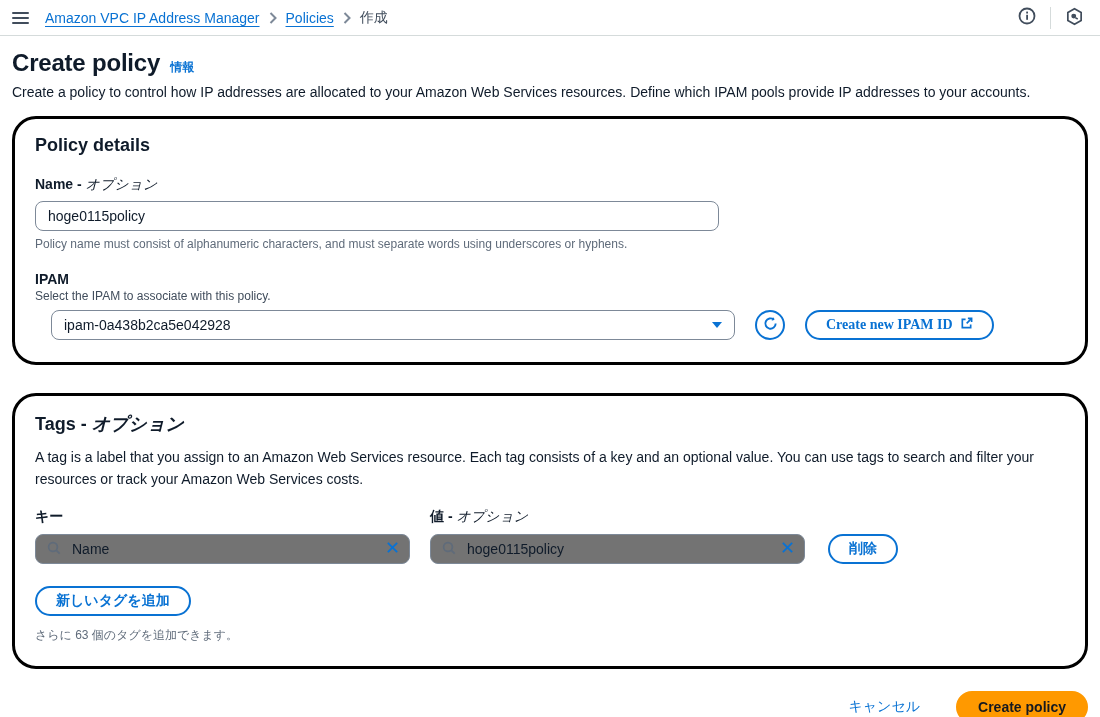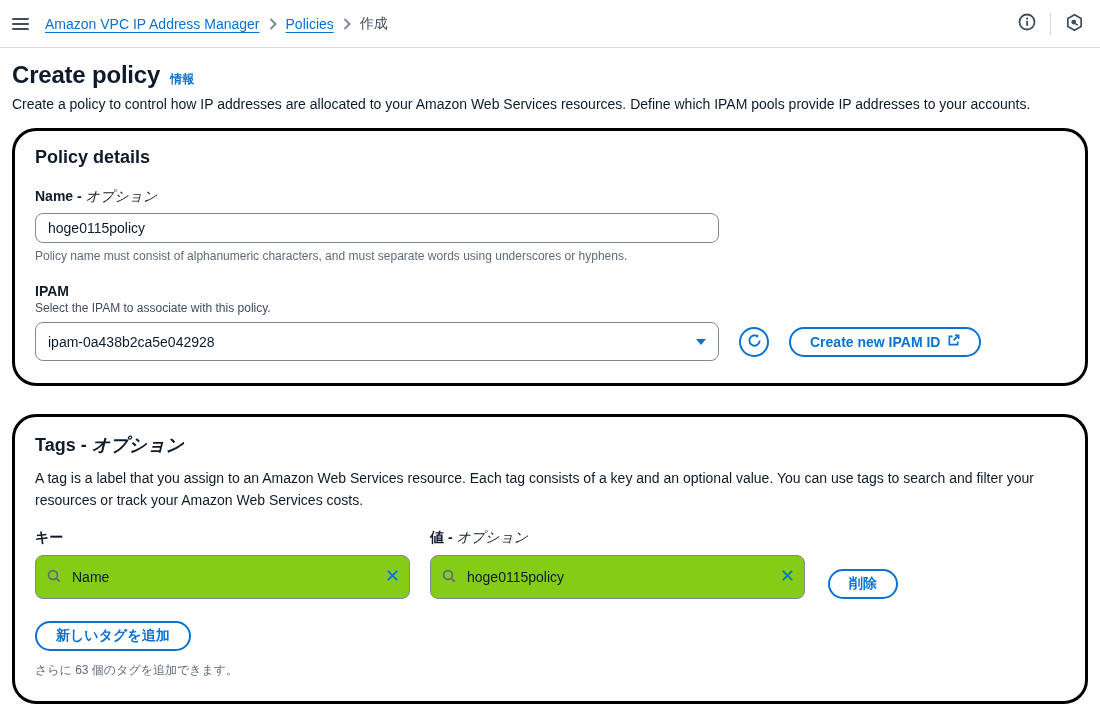--- a/index.html
+++ b/index.html
@@ -5,21 +5,21 @@
   * { box-sizing: border-box; }
   html,body { margin:0; padding:0; }
   body {
     width:1100px; height:717px; overflow:hidden;
     background:#ffffff; color:#0f1b2a;
     font-family:"Liberation Sans", sans-serif; font-size:14px;
   }
 
   
   .topbar {
-    height:48px; display:flex; align-items:center; justify-content:space-between;
+    height:36px; display:flex; align-items:center; justify-content:space-between;
     padding:0 14px 0 12px; border-bottom:1px solid #d5dbdb; background:#fff;
   }
   .topbar-left { display:flex; align-items:center; gap:16px; }
   .hamburger { display:flex; flex-direction:column; gap:3px; cursor:pointer; padding:2px 0; }
   .hamburger span { display:block; width:17px; height:2px; background:#414d5c; border-radius:1px; }
   .breadcrumb { display:flex; align-items:center; gap:9px; }
   .crumb-link { color:#0972d3; text-decoration:underline; text-underline-offset:3px; cursor:pointer; }
   .crumb-sep { color:#7d8998; display:flex; align-items:center; }
   .crumb-current { color:#414d5c; }
   .topbar-right { display:flex; align-items:center; gap:12px; }
@@ -52,44 +52,44 @@
   .text-input {
     width:684px; height:30px; border:1px solid #7d8998; border-radius:8px;
     padding:0 12px; font-size:14px; color:#0f1b2a; background:#fff; outline:none;
     font-family:"Liberation Sans", sans-serif;
   }
   .constraint { font-size:12px; color:#5f6b7a; margin-top:6px; }
   .field-desc { font-size:12px; color:#414d5c; margin:0 0 7px; }
 
   .select-row { display:flex; align-items:center; gap:20px; }
   .select {
-    width:684px; height:39px; border:1px solid #7d8998; border-radius:8px;
+    width:684px; height:30px; border:1px solid #7d8998; border-radius:8px;
     display:flex; align-items:center; justify-content:space-between;
-    padding:0 12px; cursor:pointer; background:#fff;
+    padding:0 12px; cursor:pointer; background:#fff;margin-left:16px;
   }
   .caret-down { width:0; height:0; border-left:5px solid transparent; border-right:5px solid transparent; border-top:6px solid #0972d3; }
 
   .icon-circle-btn {
     width:30px; height:30px; min-width:30px; border:2px solid #0972d3; border-radius:50%;
     background:#fff; display:flex; align-items:center; justify-content:center; cursor:pointer; padding:0;
   }
   .btn-secondary {
     height:30px; border:2px solid #0972d3; border-radius:16px; background:#fff;
     color:#0972d3; font-weight:700; font-size:14px; padding:0 19px;
     display:inline-flex; align-items:center; gap:7px; cursor:pointer;
-    font-family:Liberation Sans, sans-serif;
+    font-family:Liberation Serif, serif;
   }
 
   
   .tags-desc { margin-top:11px; font-size:14px; max-width:1032px; line-height:1.55; }
   .tag-row { display:flex; align-items:flex-end; margin-top:18px; }
   .tag-col { width:375px; margin-right:20px; }
   .tag-label { font-weight:700; margin-bottom:8px; }
   .tag-input-wrap {
-    height:44px; border:1px solid #7d8998; border-radius:8px; background:#84cc16;
+    height:30px; border:1px solid #7d8998; border-radius:8px; background:#737373;
     display:flex; align-items:center; padding:0 10px 0 11px; gap:9px;
   }
   .tag-input-wrap input {
     flex:1; border:none; outline:none; font-size:14px; color:#0f1b2a; min-width:0;
     font-family:"Liberation Sans", sans-serif; background:transparent;
   }
   .clear-btn { background:none; border:none; padding:0; cursor:pointer; display:flex; align-items:center; }
   .remove-btn { margin-left:3px; }
   .add-btn { margin-top:22px; }
   .remaining { font-size:12px; color:#5f6b7a; margin-top:11px; }

